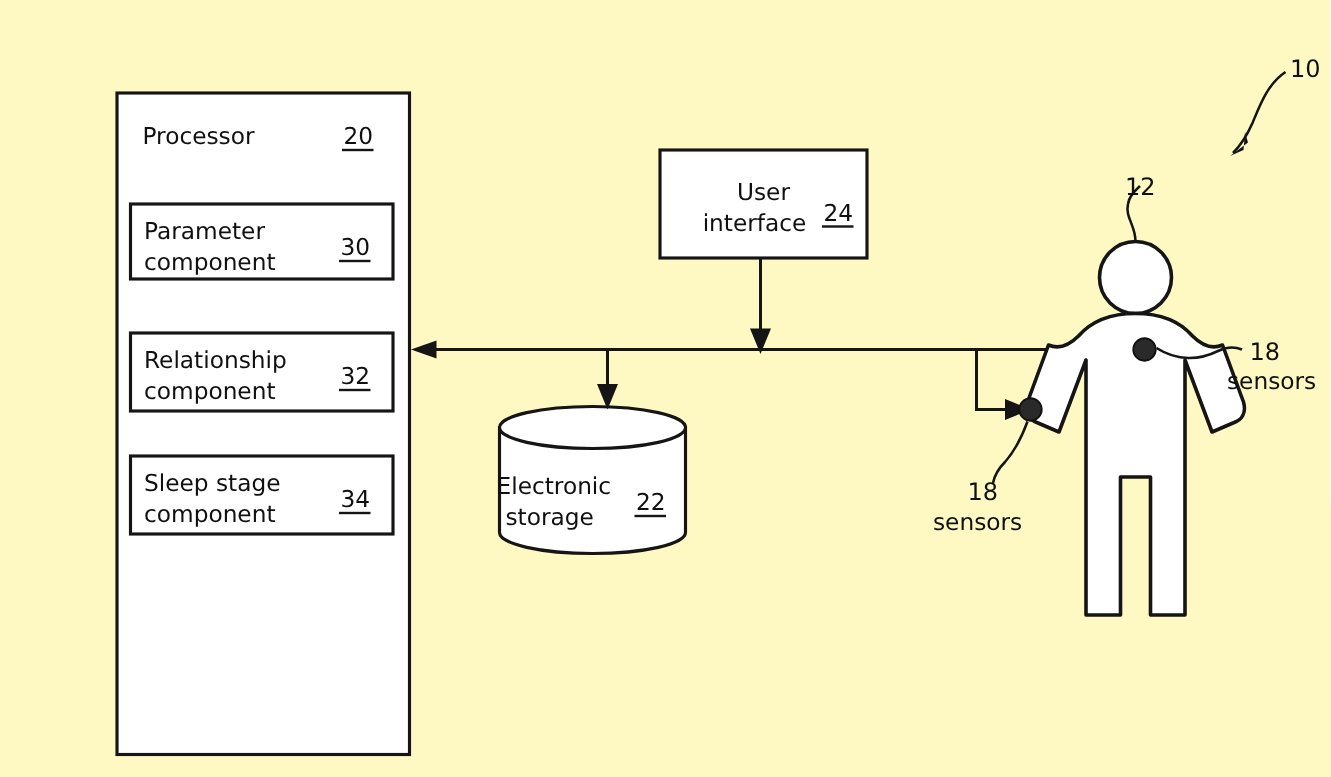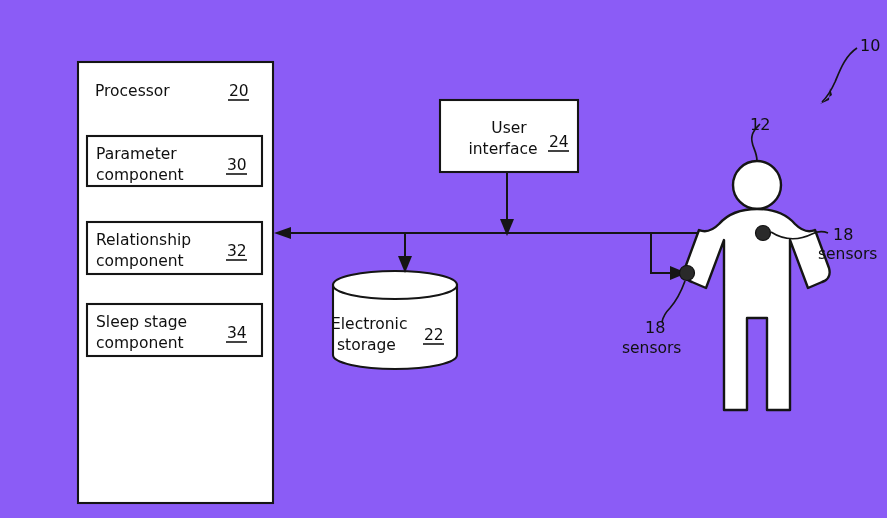--- a/index.html
+++ b/index.html
@@ -8,21 +8,21 @@
     padding: 0;
     background: #ffffff;
   }
   body {
     font-family: "DejaVu Sans", "Liberation Sans", sans-serif;
   }
   #figure-root {
     position: relative;
     width: 887px;
     height: 518px;
-    background: #8b5cf6;
+    background: #fef9c3;
     overflow: hidden;
   }
   #figure-svg {
     position: absolute;
     left: 0;
     top: 0;
     width: 887px;
     height: 518px;
   }
   .fig-text {

